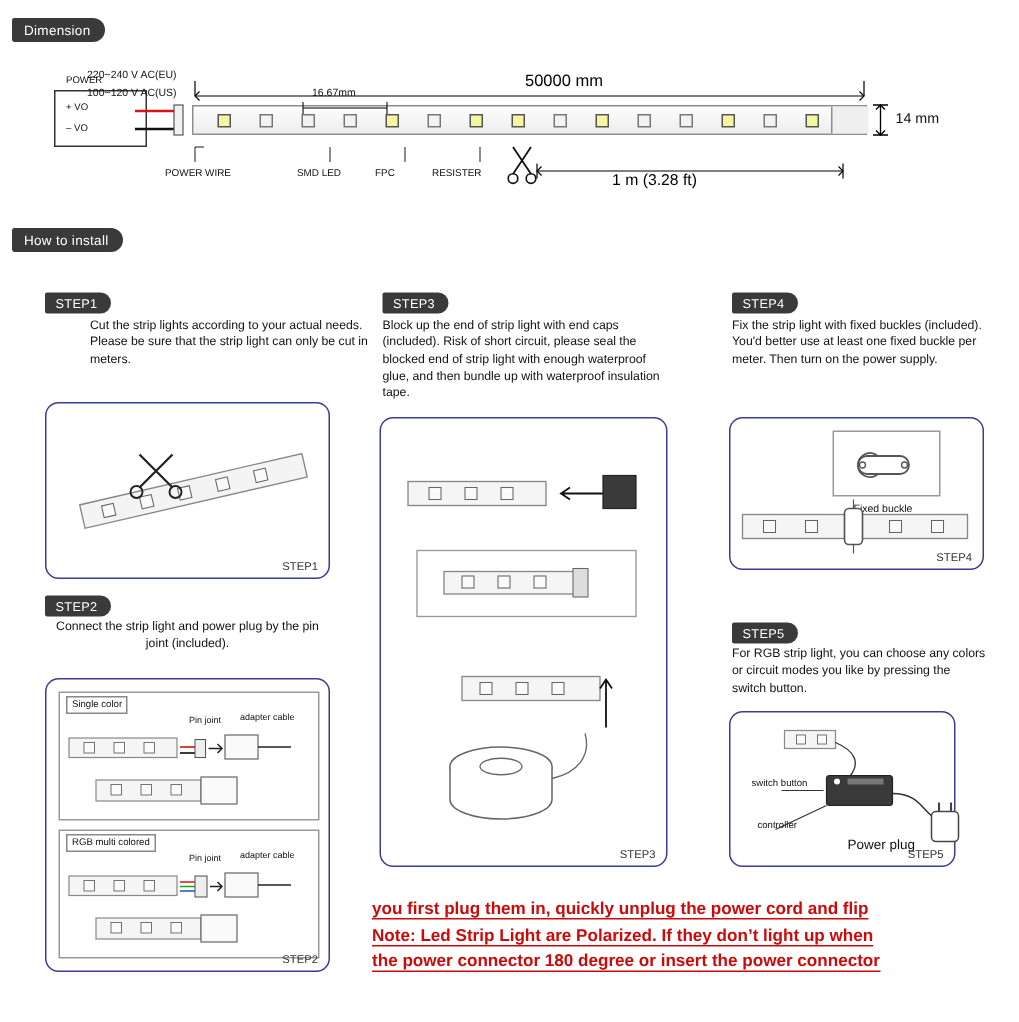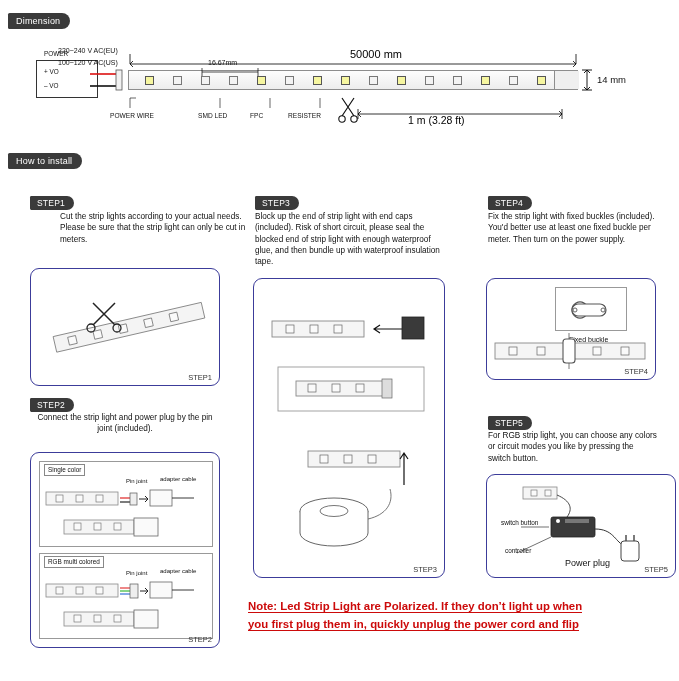--- a/index.html
+++ b/index.html
@@ -312,21 +312,21 @@
       <rect x="70" y="6" width="12" height="24" rx="3" fill="#fff" stroke="#555" stroke-width="1.1"></rect>
       <path d="M76 0 V6 M76 30 V36" stroke="#555" stroke-width="0.8"></path>
     </svg>
     <span class="panel-label">STEP4</span>
   </div>
 
   <div class="abs" style="left:488px; top:412px;">
     <span class="tag small">STEP5</span>
   </div>
   <div class="abs txt" style="left:488px; top:430px; width:170px;">For RGB strip light, you can choose any colors or circuit modes you like by pressing the switch button.</div>
-  <div class="abs panel" style="left:486px; top:474px; width:190px; height:104px;">
+  <div class="abs panel" style="left:486px; top:474px; width:151px; height:104px;">
     <svg class="abs" style="left:8px; top:8px;" width="154" height="90">
 
       <rect x="28" y="4" width="34" height="12" fill="#f5f5f5" stroke="#888" stroke-width="0.8"></rect>
       <rect x="36" y="7" width="6" height="6" fill="#fafafa" stroke="#666" stroke-width="0.6"></rect>
       <rect x="50" y="7" width="6" height="6" fill="#fafafa" stroke="#666" stroke-width="0.6"></rect>
       <path d="M62 12 C76 18 78 26 72 34" stroke="#333" stroke-width="0.9" fill="none"></path>
 
       <rect x="56" y="34" width="44" height="20" rx="2" fill="#3a3a3a" stroke="#222" stroke-width="0.8"></rect>
       <circle cx="63" cy="38" r="2" fill="#fff"></circle>
       <rect x="70" y="36" width="24" height="4" fill="#777"></rect>
@@ -338,17 +338,18 @@
       <path d="M26 44 H54" stroke="#333" stroke-width="0.7"></path>
       <path d="M22 70 L56 54" stroke="#333" stroke-width="0.7"></path>
     </svg>
     <div class="abs txt6" style="left:14px; top:44px; font-size:6.4px;">switch button</div>
     <div class="abs txt6" style="left:18px; top:72px; font-size:6.4px;">controller</div>
     <div class="abs txt" style="left:78px; top:82px; font-size:9px;">Power plug</div>
     <span class="panel-label">STEP5</span>
   </div>
 
   <div class="abs note" style="left:248px; top:598px; width:430px;">
+    <div><span>you first plug them in, quickly unplug the power cord and flip</span></div>
     <div><span>Note: Led Strip Light are Polarized. If they don’t light up when</span></div>
-    <div><span>you first plug them in, quickly unplug the power cord and flip</span></div>
+    <div><span>the power connector 180 degree or insert the power connector</span></div>
   </div>
 
 </div>
 
 </body></html>

